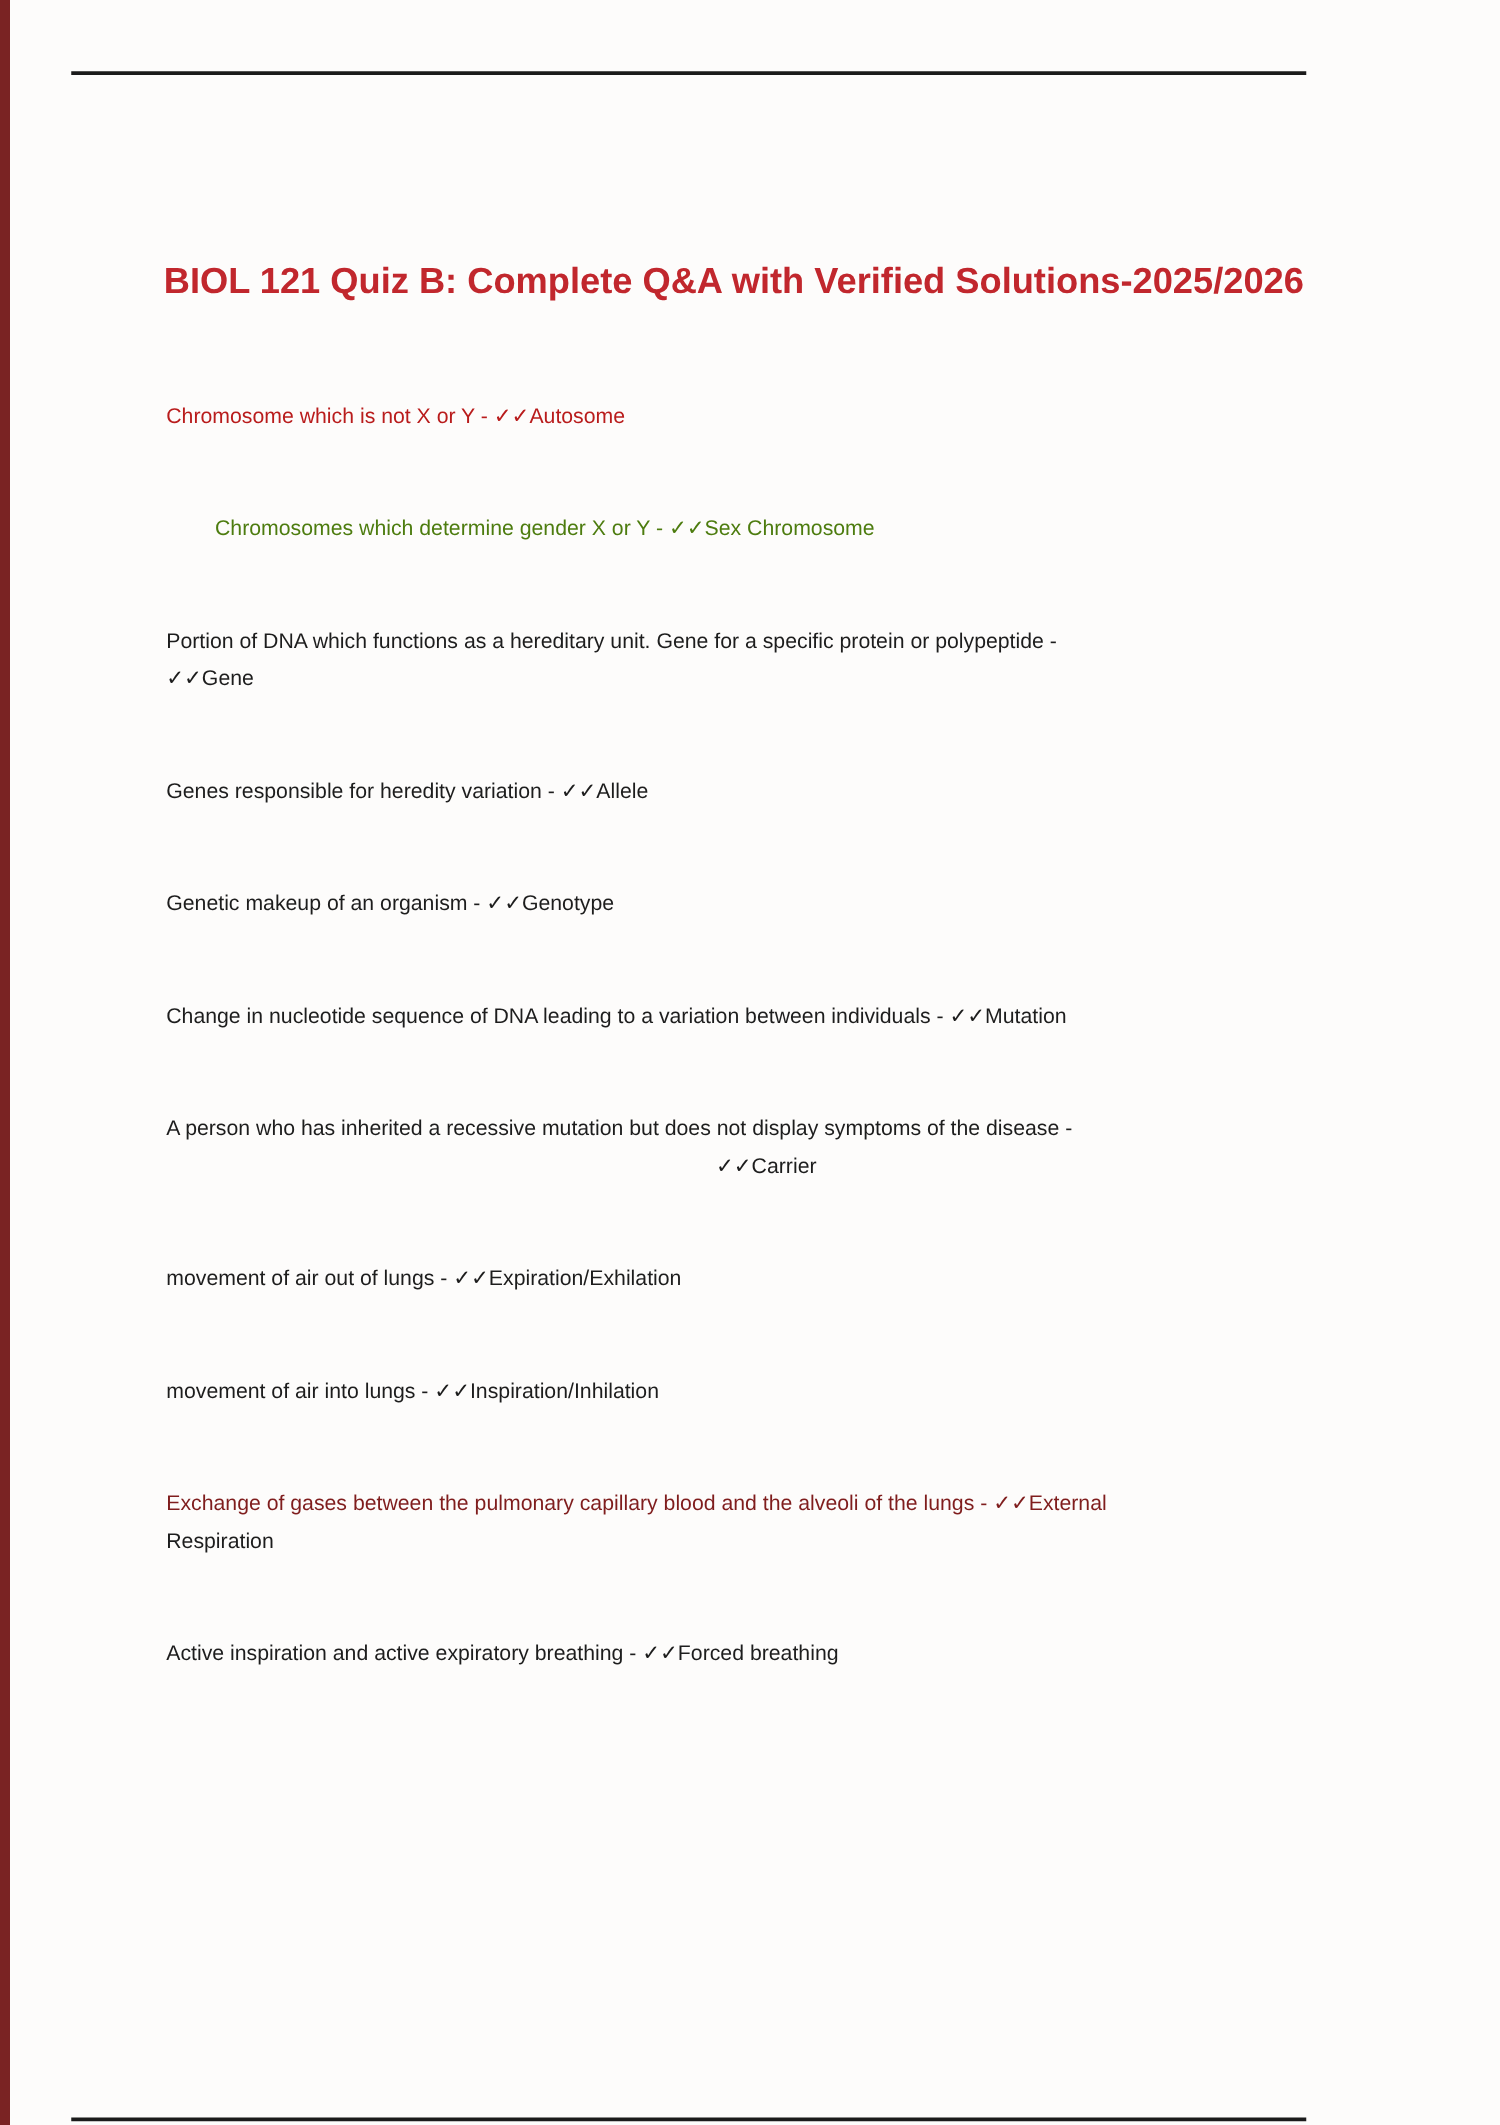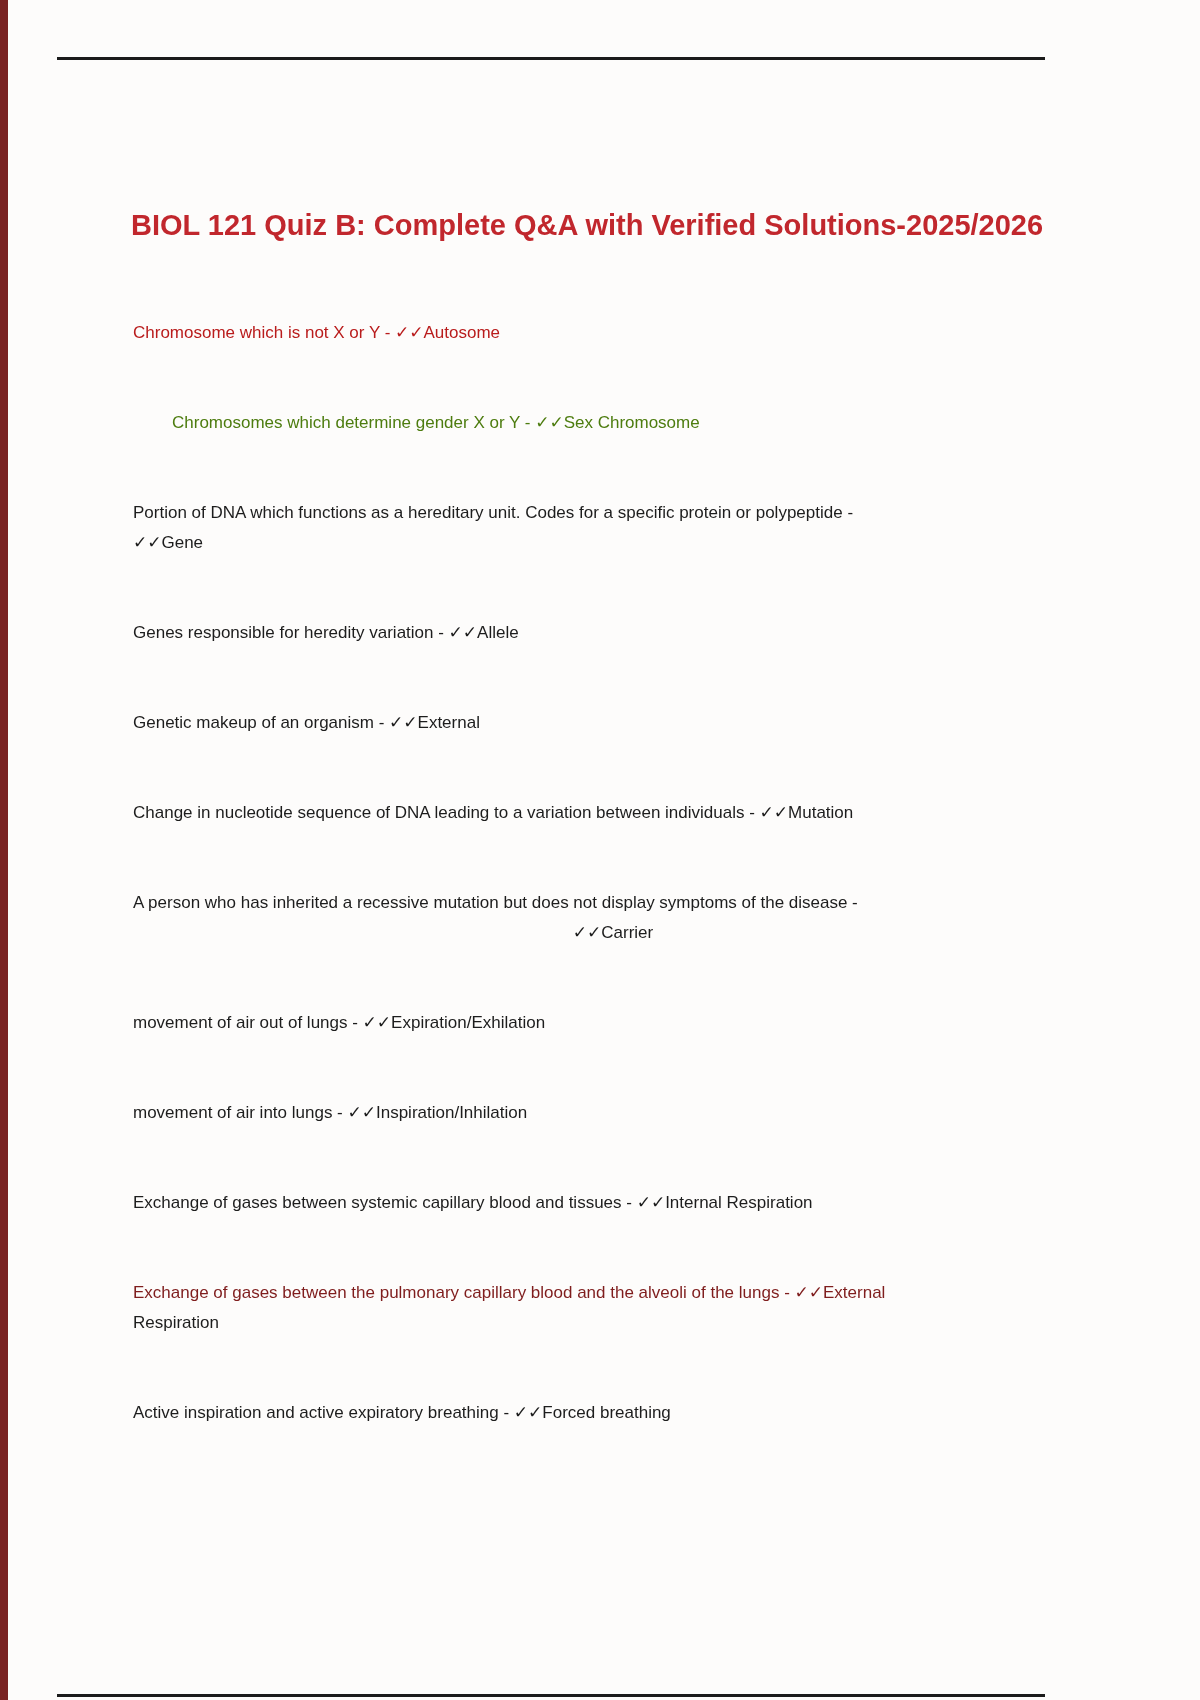--- a/index.html
+++ b/index.html
@@ -49,46 +49,43 @@
   <div class="rule top" style="background: rgb(27, 27, 27);"></div>
   <h1 class="page-title" style="color: rgb(193, 39, 45);">BIOL 121 Quiz B: Complete Q&amp;A with Verified Solutions-2025/2026</h1>
   <div class="qa-list" id="qa-list">
       <p class="qa-item">
         <span class="qa-line" style="color: #b91c1c;">Chromosome which is not X or Y - ✓✓Autosome</span>
       </p>
       <p class="qa-item">
         <span class="qa-line" style="color: #4d7c0f; margin-left: 39px;">Chromosomes which determine gender X or Y - ✓✓Sex Chromosome</span>
       </p>
       <p class="qa-item">
-        <span class="qa-line" style="color: rgb(29, 29, 29);">Portion of DNA which functions as a hereditary unit. Codes for a specific protein or polypeptide -</span>
+        <span class="qa-line" style="color: rgb(29, 29, 29);">Portion of DNA which functions as a hereditary unit. Gene for a specific protein or polypeptide -</span>
         <span class="qa-line" style="color: rgb(29, 29, 29);">✓✓Gene</span>
       </p>
       <p class="qa-item">
         <span class="qa-line" style="color: rgb(29, 29, 29);">Genes responsible for heredity variation - ✓✓Allele</span>
       </p>
       <p class="qa-item">
-        <span class="qa-line" style="color: rgb(29, 29, 29);">Genetic makeup of an organism - ✓✓External</span>
+        <span class="qa-line" style="color: rgb(29, 29, 29);">Genetic makeup of an organism - ✓✓Genotype</span>
       </p>
       <p class="qa-item">
         <span class="qa-line" style="color: rgb(29, 29, 29);">Change in nucleotide sequence of DNA leading to a variation between individuals - ✓✓Mutation</span>
       </p>
       <p class="qa-item">
         <span class="qa-line" style="color: rgb(29, 29, 29);">A person who has inherited a recessive mutation but does not display symptoms of the disease -</span>
         <span class="qa-line" style="color: rgb(29, 29, 29); text-align: center;">✓✓Carrier</span>
       </p>
       <p class="qa-item">
         <span class="qa-line" style="color: rgb(29, 29, 29);">movement of air out of lungs - ✓✓Expiration/Exhilation</span>
       </p>
       <p class="qa-item">
         <span class="qa-line" style="color: rgb(29, 29, 29);">movement of air into lungs - ✓✓Inspiration/Inhilation</span>
       </p>
       <p class="qa-item">
-        <span class="qa-line" style="color: rgb(29, 29, 29);">Exchange of gases between systemic capillary blood and tissues - ✓✓Internal Respiration</span>
-      </p>
-      <p class="qa-item">
         <span class="qa-line" style="color: #7f1d1d;">Exchange of gases between the pulmonary capillary blood and the alveoli of the lungs - ✓✓External</span>
         <span class="qa-line" style="color: rgb(29, 29, 29);">Respiration</span>
       </p>
       <p class="qa-item">
         <span class="qa-line" style="color: rgb(29, 29, 29);">Active inspiration and active expiratory breathing - ✓✓Forced breathing</span>
       </p>
     </div>
   <div class="rule bottom" style="background: rgb(27, 27, 27);"></div>
 </div>
 

